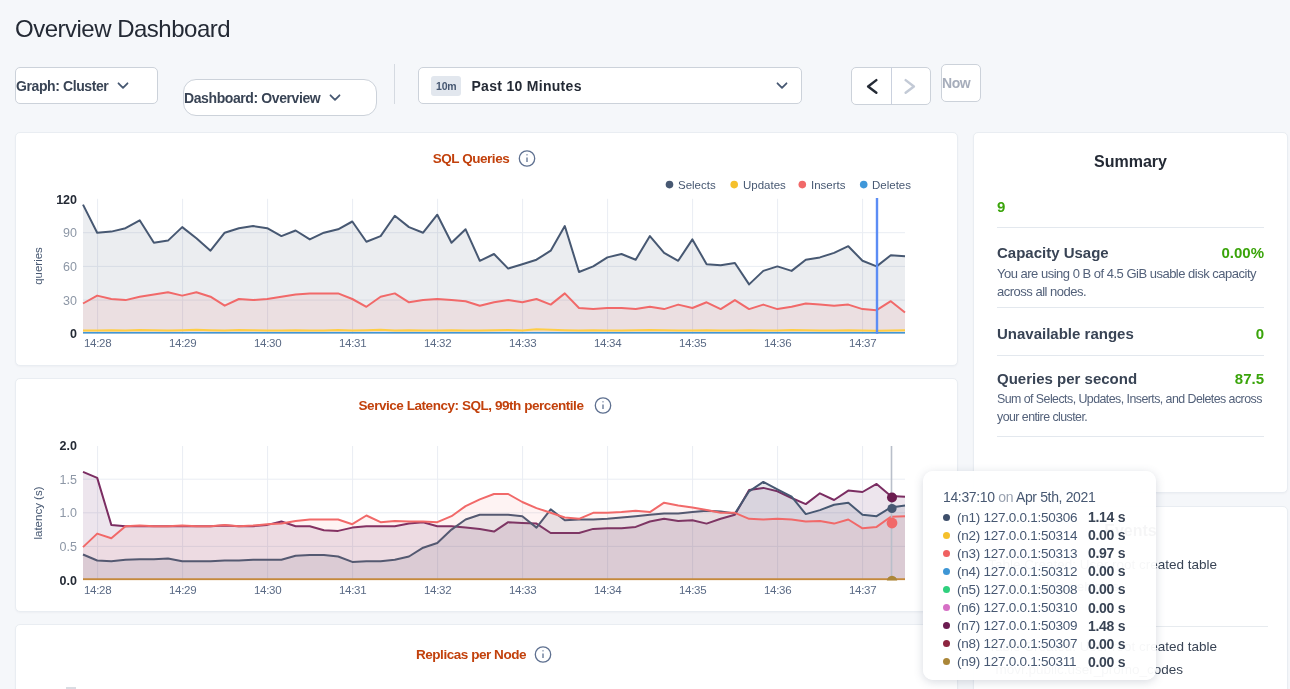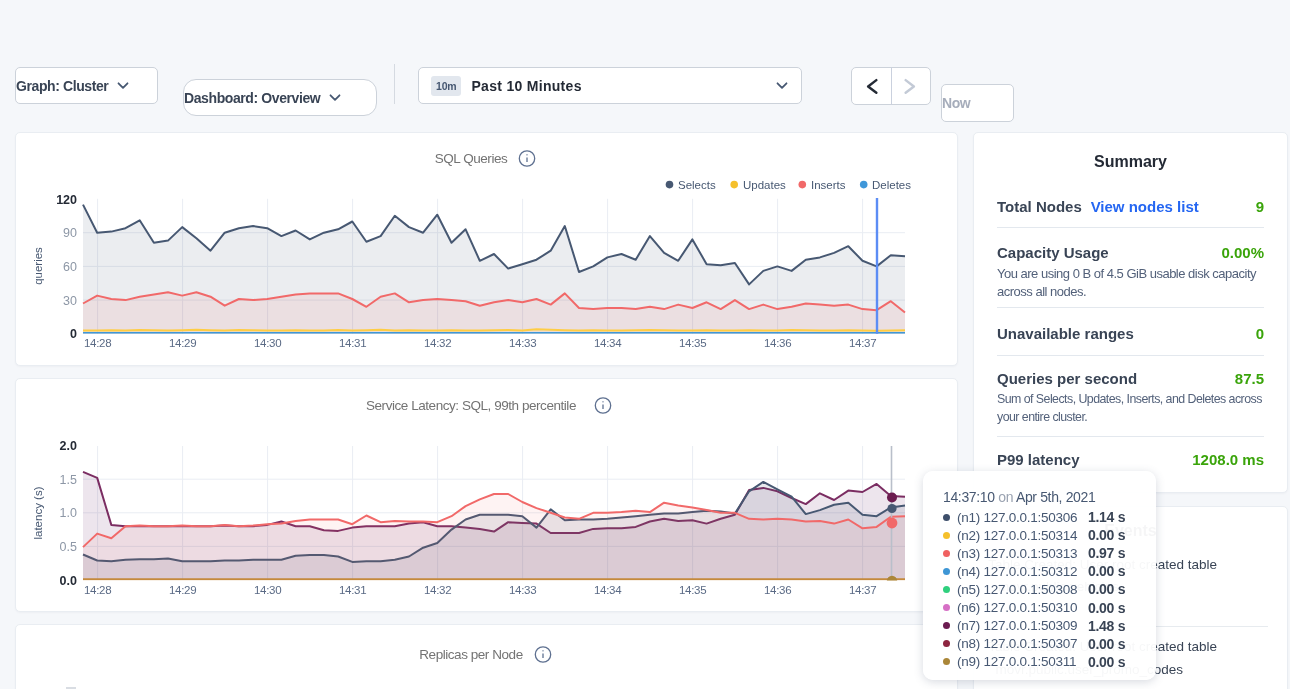--- a/index.html
+++ b/index.html
@@ -1,38 +1,39 @@
 <!DOCTYPE html>
 <html><head><meta charset="utf-8">
 <style>
 * { margin:0; padding:0; box-sizing:border-box; }
 html,body { width:1290px; height:689px; background:#f5f7fa; font-family:"Liberation Sans",sans-serif; overflow:hidden; }
 #page { position:relative; width:1290px; height:689px; }
 .abs { position:absolute; }
 .card { position:absolute; background:#fff; border:1px solid #e9edf2; border-radius:5px; box-shadow:0 1px 2px rgba(50,60,80,0.04); }
 .btn { position:absolute; background:#fff; border:1px solid #ccd2da; border-radius:5px; display:flex; align-items:center; justify-content:flex-start; color:#394455; font-size:14px; letter-spacing:-0.4px; font-weight:bold; }
-.ctitle { position:absolute; left:15px; width:912px; text-align:center; color:#737373; font-size:13.5px; letter-spacing:-0.45px; font-weight:normal; }
+.ctitle { position:absolute; left:15px; width:912px; text-align:center; color:#c2410c; font-size:13.5px; letter-spacing:-0.45px; font-weight:bold; }
 .xl { font-size:11.5px; letter-spacing:-0.3px; fill:#5a6a85; }
 .yl { font-size:12.5px; fill:#8d97a6; }
 .ylb { font-size:12.5px; fill:#242a35; font-weight:bold; }
 .lg { font-size:11.5px; fill:#475872; }
 .srow { position:absolute; left:997px; width:267px; display:flex; justify-content:space-between; }
 .slabel { color:#394455; font-size:15px; font-weight:bold; }
 .sval { color:#3aa40a; font-size:15px; font-weight:bold; }
 .sdesc { position:absolute; left:997px; width:290px; color:#53617a; font-size:13px; letter-spacing:-0.3px; line-height:18px; white-space:nowrap; }
 .sdiv { position:absolute; left:997px; width:267px; border-top:1px solid #e3e8ee; }
 .ev { position:absolute; color:#394455; font-size:13.5px; white-space:nowrap; }
 .trow { position:absolute; left:943px; width:196px; height:18px; display:flex; align-items:center; }
 .tdot { width:7px; height:7px; border-radius:50%; margin-right:7px; flex:none; }
 .tname { color:#475872; font-size:13.5px; letter-spacing:-0.25px; }
 .tval { position:absolute; left:145px; color:#394455; font-size:14px; font-weight:bold; letter-spacing:-0.3px; }
 </style></head>
 <body>
 <div id="page">
 
+<div class="abs" style="left:15px;top:15px;font-size:24px;letter-spacing:-0.5px;color:#242a35;">Overview Dashboard</div>
 
 <div class="btn" style="left:15px;top:67px;width:143px;height:37px;">Graph: Cluster
   <svg width="14" height="14" style="margin-left:8px" viewBox="0 0 14 14">
         <polyline points="2.5,4.3 7,8.9 11.5,4.3" fill="none" stroke="#475872" stroke-width="1.8" stroke-linecap="round" stroke-linejoin="round"></polyline>
       </svg></div>
 <div class="btn" style="left:183px;top:79px;width:194px;height:37px;border-radius:13px;">Dashboard: Overview
   <svg width="14" height="14" style="margin-left:8px" viewBox="0 0 14 14">
         <polyline points="2.5,4.3 7,8.9 11.5,4.3" fill="none" stroke="#475872" stroke-width="1.8" stroke-linecap="round" stroke-linejoin="round"></polyline>
       </svg></div>
 <div class="abs" style="left:394px;top:64px;width:1px;height:40px;background:#d5dae1;"></div>
@@ -44,21 +45,21 @@
         <polyline points="2.5,4.3 7,8.9 11.5,4.3" fill="none" stroke="#475872" stroke-width="1.8" stroke-linecap="round" stroke-linejoin="round"></polyline>
       </svg>
 </div>
 <div class="btn" style="left:851px;top:67px;width:80px;height:38px;padding:0;">
   <svg width="80" height="38" viewBox="0 0 80 38">
     <line x1="40.5" y1="0" x2="40.5" y2="38" stroke="#c9d0dd" stroke-width="1"></line>
     <polyline points="25,13 16.5,19.5 25,26" fill="none" stroke="#242a35" stroke-width="2.5" stroke-linecap="round" stroke-linejoin="round"></polyline>
     <polyline points="55,13 63.5,19.5 55,26" fill="none" stroke="#c3cad6" stroke-width="2.5" stroke-linecap="round" stroke-linejoin="round"></polyline>
   </svg>
 </div>
-<div class="btn" style="left:941px;top:84px;width:73px;height:38px;color:#a6adbb;">Now</div>
+<div class="btn" style="left:941px;top:64px;width:40px;height:38px;color:#a6adbb;">Now</div>
 
 <div class="card" style="left:15px;top:132px;width:943px;height:234px;"></div>
 <div class="card" style="left:15px;top:378px;width:943px;height:234px;"></div>
 <div class="card" style="left:15px;top:624px;width:943px;height:120px;"></div>
 
 <div class="ctitle" style="top:151px;">SQL Queries</div>
 <div class="ctitle" style="top:398px;">Service Latency: SQL, 99th percentile</div>
 <div class="ctitle" style="top:647px;">Replicas per Node</div>
 
 <svg class="abs" style="left:0;top:0;" width="1290" height="689" viewBox="0 0 1290 689">
@@ -173,45 +174,40 @@
         <circle cx="892" cy="497.5" r="5.0" fill="#6c1d50"></circle>
       </g>
   <clipPath id="c2clip">
         <rect x="82" y="440" width="825" height="140.5"></rect>
       </clipPath>
 </svg>
 
 <div class="card" style="left:973px;top:132px;width:315px;height:361px;"></div>
 <div class="abs" style="left:973px;top:153px;width:315px;text-align:center;color:#242a35;font-size:16px;font-weight:bold;">Summary</div>
 <div class="srow" style="top:198px;">
-      <span><span class="slabel">Total Nodes</span>&nbsp;&nbsp;<span style="color:#2466f2;font-size:15px;font-weight:bold;">View nodes list</span></span>
       <span class="sval">9</span>
     </div>
 <div class="sdiv" style="top:227px;"></div>
 <div class="srow" style="top:244px;">
       <span class="slabel">Capacity Usage</span>
       <span class="sval">0.00%</span>
     </div>
 <div class="sdesc" style="top:265px;letter-spacing:-0.5px;">You are using 0 B of 4.5 GiB usable disk capacity<br>across all nodes.</div>
 <div class="sdiv" style="top:307px;"></div>
 <div class="srow" style="top:325px;">
       <span class="slabel">Unavailable ranges</span>
       <span class="sval">0</span>
     </div>
 <div class="sdiv" style="top:355px;"></div>
 <div class="srow" style="top:370px;">
       <span class="slabel">Queries per second</span>
       <span class="sval">87.5</span>
     </div>
 <div class="sdesc" style="top:390px;font-size:12.4px;letter-spacing:-0.55px;">Sum of Selects, Updates, Inserts, and Deletes across<br>your entire cluster.</div>
 <div class="sdiv" style="top:436px;"></div>
-<div class="srow" style="top:451px;">
-      <span class="slabel">P99 latency</span>
-      <span class="sval">1208.0 ms</span>
-    </div>
 
 <div class="card" style="left:973px;top:506px;width:315px;height:230px;"></div>
 <div class="abs" style="left:973px;top:522px;width:315px;text-align:center;color:#242a35;font-size:16px;font-weight:bold;">Events</div>
 <div class="ev" style="right:73px;top:557px;">Table Created: User root created table</div>
 <div class="ev" style="left:998px;top:579px;">movr.public.vehicles</div>
 <div class="abs" style="left:993px;top:626px;width:275px;border-top:1px solid #e7ebef;"></div>
 <div class="ev" style="right:73px;top:639px;">Table Created: User root created table</div>
 <div class="ev" style="right:107px;top:662px;">movr.public.user_promo_codes</div>
 
 <div class="abs" style="left:66px;top:687px;width:10px;height:2px;background:#d9dde3;"></div>

